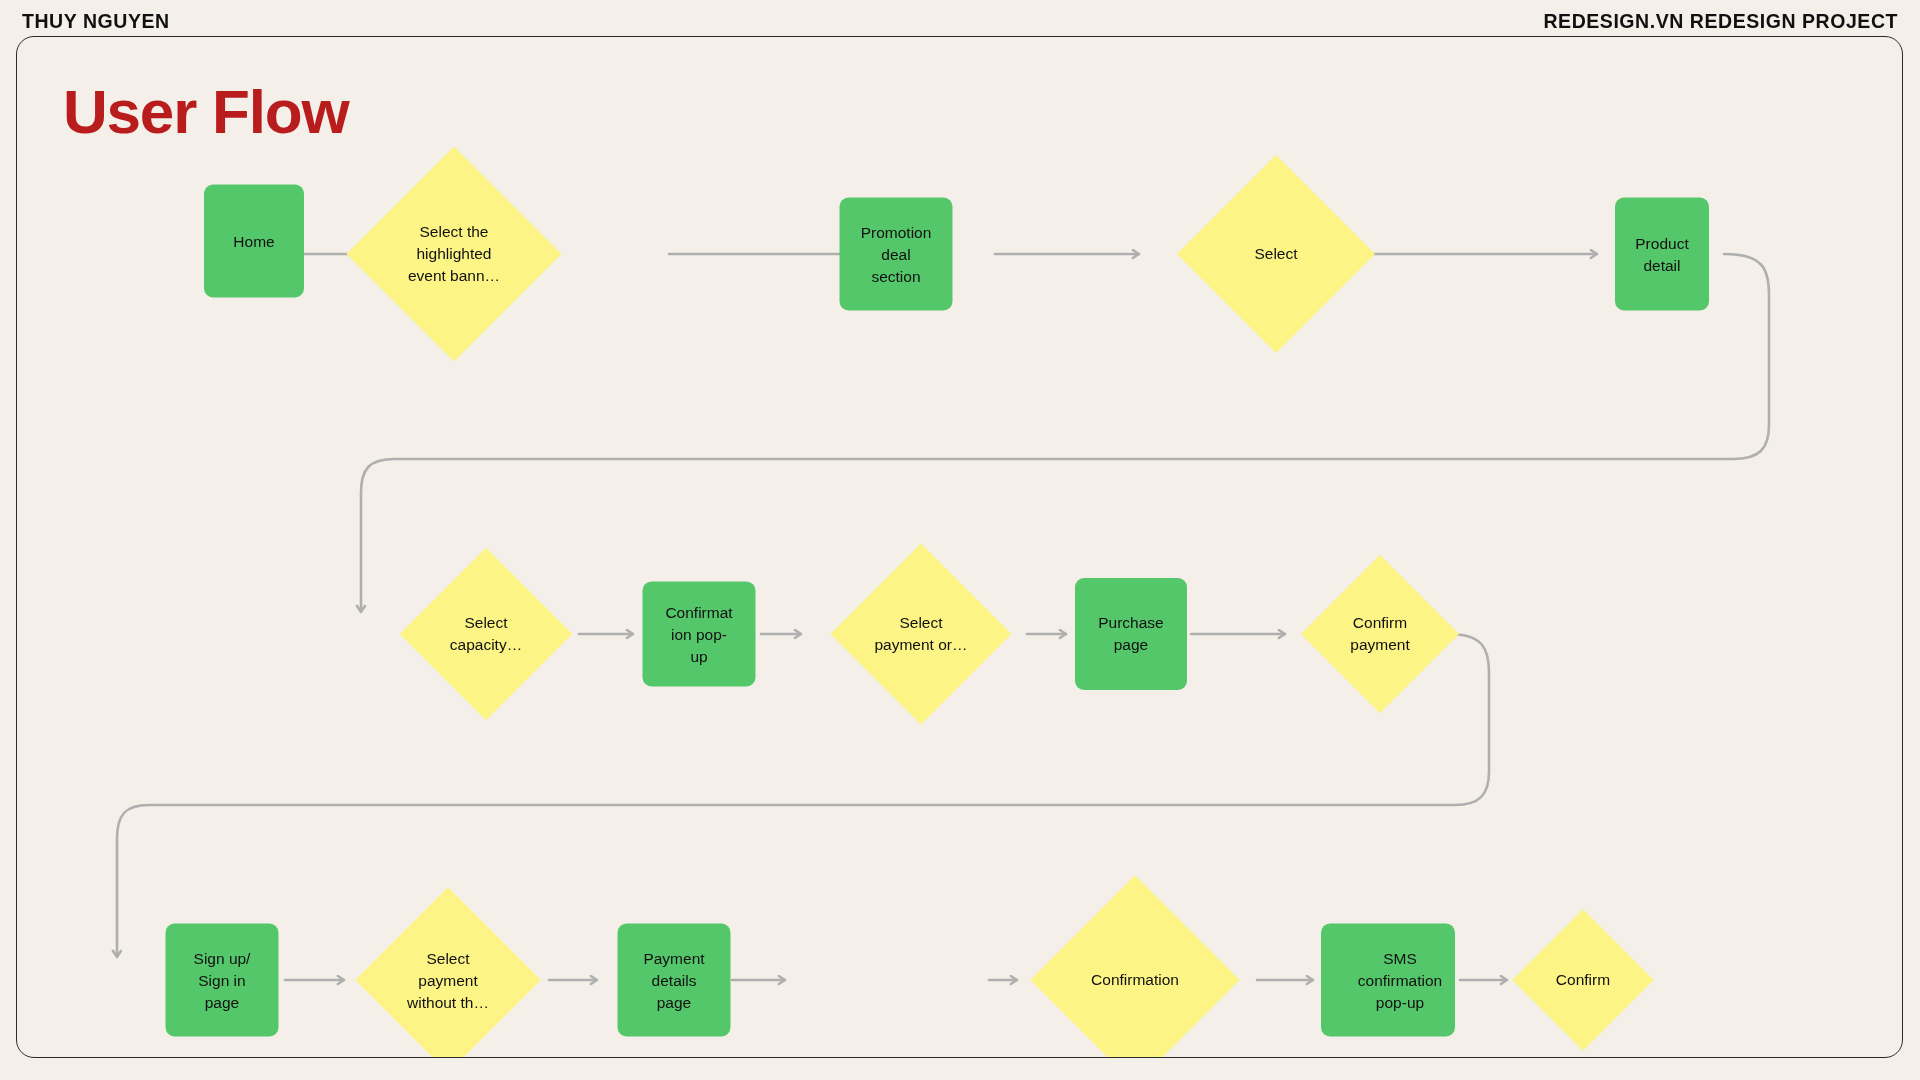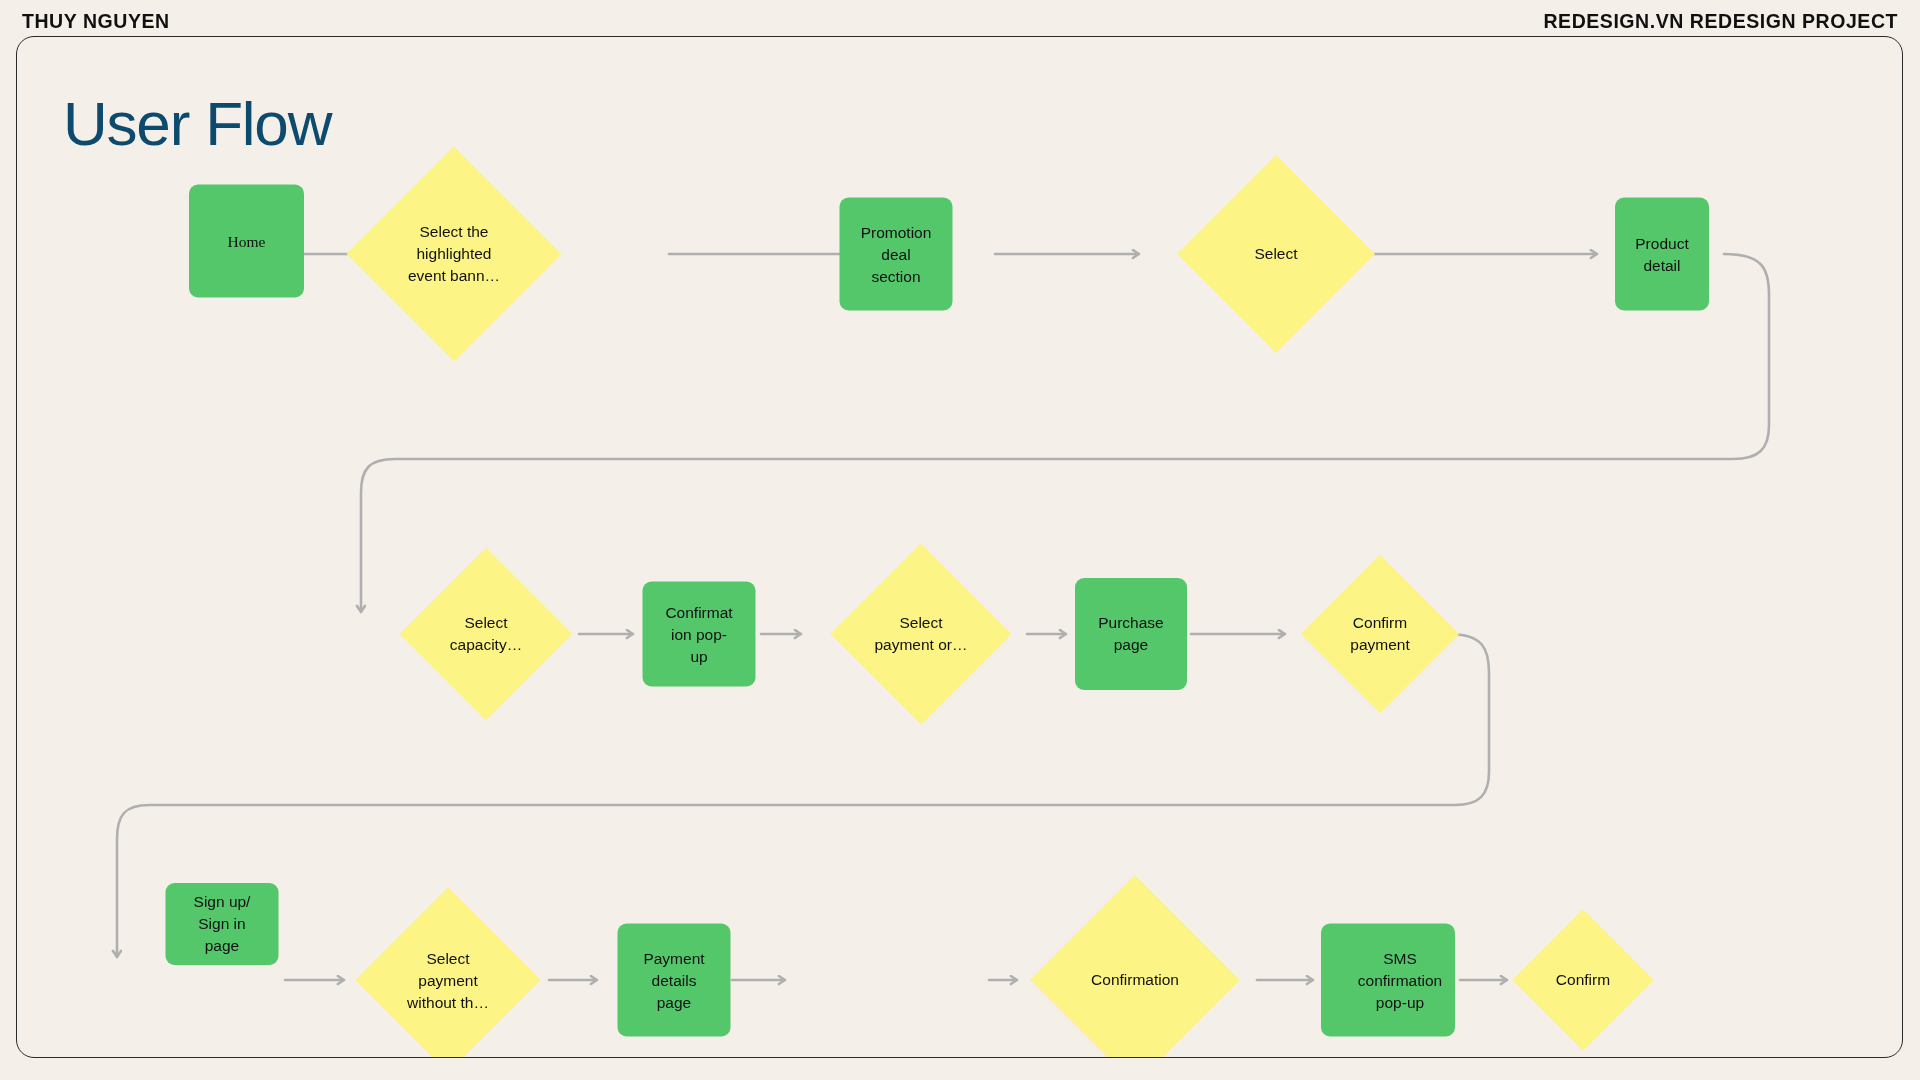--- a/index.html
+++ b/index.html
@@ -48,25 +48,24 @@
     border-radius: 18px;
     background: #F4EFE8;
     overflow: hidden;
   }
 
   .page-title {
     position: absolute;
     top: 44px;
     left: 46px;
     font-size: 62px;
-    font-weight: 400;
+    font-weight: 700;
     letter-spacing: -1.2px;
-    color: #0c4a6e;
+    color: #b91c1c;
     line-height: 1;
-    margin-top: 12px;
   }
 
   
   .canvas {
     position: absolute;
     top: 0; left: 0;
     width: 1887px;
     height: 1022px;
   }
 
@@ -162,21 +161,21 @@
 
         <path d="M 268,943 L 327,943" marker-end="url(#arw)"></path>
         <path d="M 532,943 L 580,943" marker-end="url(#arw)"></path>
         <path d="M 715,943 L 768,943" marker-end="url(#arw)"></path>
         <path d="M 972,943 L 1000,943" marker-end="url(#arw)"></path>
         <path d="M 1240,943 L 1296,943" marker-end="url(#arw)"></path>
         <path d="M 1443,943 L 1490,943" marker-end="url(#arw)"></path>
       </g>
     </svg>
 
-    <div class="node process" style="left:172px; top:204px; width:115px; height:113px; margin-left:0; transform:translate(0,-50%);font-family:Liberation Serif, serif;">
+    <div class="node process" style="left:172px; top:204px; width:100px; height:113px; margin-left:15px; transform:translate(0,-50%);">
       <span class="node-label">Home</span>
     </div>
 
     <div class="node process" style="left:879px; top:217px; width:113px; height:113px; transform:translate(-50%,-50%);">
       <span class="node-label">Promotion
 deal
 section</span>
     </div>
 
     <div class="node decision" style="left:437px; top:217px; width:152px; height:152px; transform:translate(-50%,-50%);">
@@ -218,21 +217,21 @@
       <span class="node-label">Purchase
 page</span>
     </div>
 
     <div class="node decision" style="left:1363px; top:597px; width:112px; height:112px; transform:translate(-50%,-50%);">
       <span class="diamond-bg"></span>
       <span class="node-label">Confirm
 payment</span>
     </div>
 
-    <div class="node process" style="left:205px; top:887px; width:113px; height:82px; transform:translate(-50%,-50%);">
+    <div class="node process" style="left:205px; top:943px; width:113px; height:113px; transform:translate(-50%,-50%);">
       <span class="node-label">Sign up/
 Sign in
 page</span>
     </div>
 
     <div class="node decision" style="left:431px; top:943px; width:131px; height:131px; transform:translate(-50%,-50%);">
       <span class="diamond-bg"></span>
       <span class="node-label">Select
 payment
 without th…</span>

